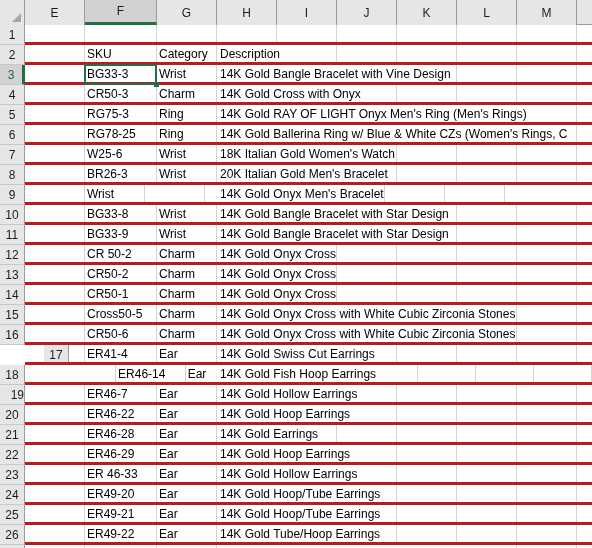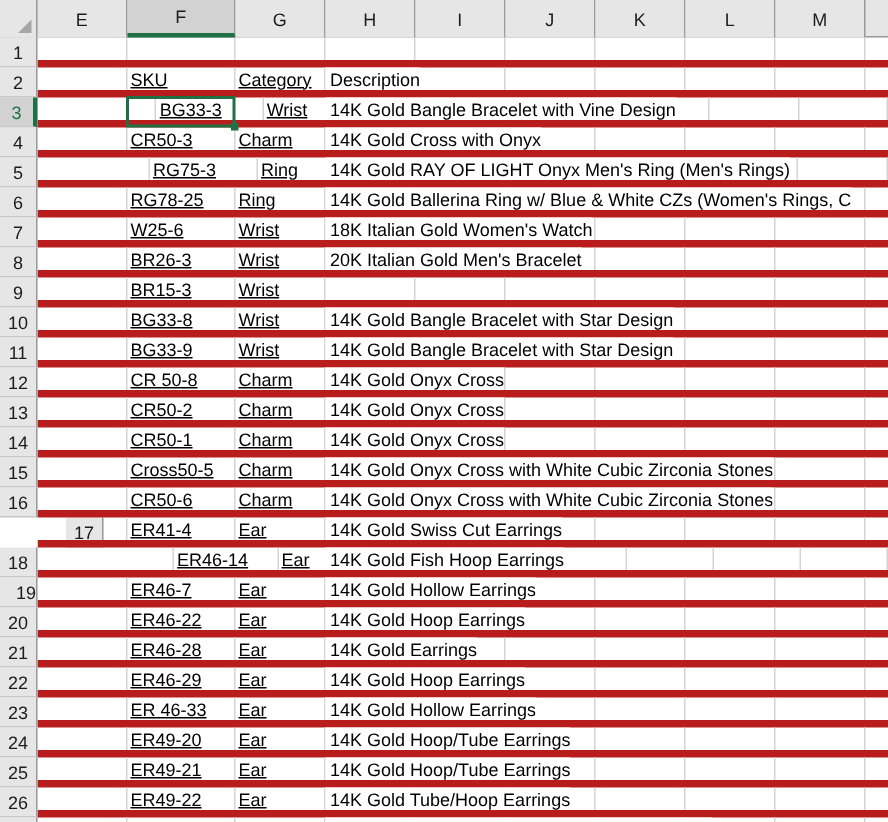--- a/index.html
+++ b/index.html
@@ -98,22 +98,21 @@
     position: absolute;
     left: 25px; top: 25px;
     width: 567px;
     height: 523px;
     overflow: hidden;
   }
   .grid-row {
     position: relative;
     display: flex;
     box-sizing: border-box;
-    border-bottom: 5px solid #b91c1c;
-    text-decoration: underline;
+    border-bottom: 3px solid #b91c1c;
   }
   .cell {
     box-sizing: border-box;
     border-right: 1px solid #d4d4d4;
     height: 100%;
     overflow: hidden;
     display: flex;
     align-items: center;
     padding-left: 2px;
     white-space: nowrap;
@@ -296,21 +295,21 @@
           <span>Category</span>
         </div>
         <div class="cell" style="width: 60px;"></div>
         <div class="cell" style="width: 60px;"></div>
         <div class="cell" style="width: 60px;"></div>
         <div class="cell" style="width: 60px;"></div>
         <div class="cell" style="width: 60px;"></div>
         <div class="cell" style="width: 60px;"></div>
         <div class="spill" style="left: 192px; max-width: 360px;">Description</div>
       </div>
-      <div class="grid-row" style="height: 20px; padding-left: 20px;">
+      <div class="grid-row" style="height: 20px;">
         <div class="cell" style="width: 60px;"></div>
         <div class="cell" style="width: 72px;">
           <span>BG33-3</span>
         </div>
         <div class="cell" style="width: 60px;">
           <span>Wrist</span>
         </div>
         <div class="cell" style="width: 60px;"></div>
         <div class="cell" style="width: 60px;"></div>
         <div class="cell" style="width: 60px;"></div>
@@ -328,21 +327,21 @@
           <span>Charm</span>
         </div>
         <div class="cell" style="width: 60px;"></div>
         <div class="cell" style="width: 60px;"></div>
         <div class="cell" style="width: 60px;"></div>
         <div class="cell" style="width: 60px;"></div>
         <div class="cell" style="width: 60px;"></div>
         <div class="cell" style="width: 60px;"></div>
         <div class="spill" style="left: 192px; max-width: 360px;">14K Gold Cross with Onyx</div>
       </div>
-      <div class="grid-row" style="height: 20px; justify-content: flex-end;">
+      <div class="grid-row" style="height: 20px;">
         <div class="cell" style="width: 60px;"></div>
         <div class="cell" style="width: 72px;">
           <span>RG75-3</span>
         </div>
         <div class="cell" style="width: 60px;">
           <span>Ring</span>
         </div>
         <div class="cell" style="width: 60px;"></div>
         <div class="cell" style="width: 60px;"></div>
         <div class="cell" style="width: 60px;"></div>
@@ -394,32 +393,30 @@
         <div class="cell" style="width: 60px;"></div>
         <div class="cell" style="width: 60px;"></div>
         <div class="cell" style="width: 60px;"></div>
         <div class="cell" style="width: 60px;"></div>
         <div class="cell" style="width: 60px;"></div>
         <div class="cell" style="width: 60px;"></div>
         <div class="spill" style="left: 192px; max-width: 360px;">20K Italian Gold Men's Bracelet</div>
       </div>
       <div class="grid-row" style="height: 20px;">
         <div class="cell" style="width: 60px;"></div>
-        <div class="cell" style="width: 72px;">
-          <span>BR15-3</span>
-        </div>
         <div class="cell" style="width: 60px;">
           <span>Wrist</span>
         </div>
         <div class="cell" style="width: 60px;"></div>
         <div class="cell" style="width: 60px;"></div>
         <div class="cell" style="width: 60px;"></div>
         <div class="cell" style="width: 60px;"></div>
         <div class="cell" style="width: 60px;"></div>
         <div class="cell" style="width: 60px;"></div>
+        <div class="spill" style="left: 192px; max-width: 360px;">14K Gold Onyx Men's Bracelet</div>
       </div>
       <div class="grid-row" style="height: 20px;">
         <div class="cell" style="width: 60px;"></div>
         <div class="cell" style="width: 72px;">
           <span>BG33-8</span>
         </div>
         <div class="cell" style="width: 60px;">
           <span>Wrist</span>
         </div>
         <div class="cell" style="width: 60px;"></div>
@@ -442,21 +439,21 @@
         <div class="cell" style="width: 60px;"></div>
         <div class="cell" style="width: 60px;"></div>
         <div class="cell" style="width: 60px;"></div>
         <div class="cell" style="width: 60px;"></div>
         <div class="cell" style="width: 60px;"></div>
         <div class="spill" style="left: 192px; max-width: 360px;">14K Gold Bangle Bracelet with Star Design</div>
       </div>
       <div class="grid-row" style="height: 20px;">
         <div class="cell" style="width: 60px;"></div>
         <div class="cell" style="width: 72px;">
-          <span>CR 50-8</span>
+          <span>CR 50-2</span>
         </div>
         <div class="cell" style="width: 60px;">
           <span>Charm</span>
         </div>
         <div class="cell" style="width: 60px;"></div>
         <div class="cell" style="width: 60px;"></div>
         <div class="cell" style="width: 60px;"></div>
         <div class="cell" style="width: 60px;"></div>
         <div class="cell" style="width: 60px;"></div>
         <div class="cell" style="width: 60px;"></div>

